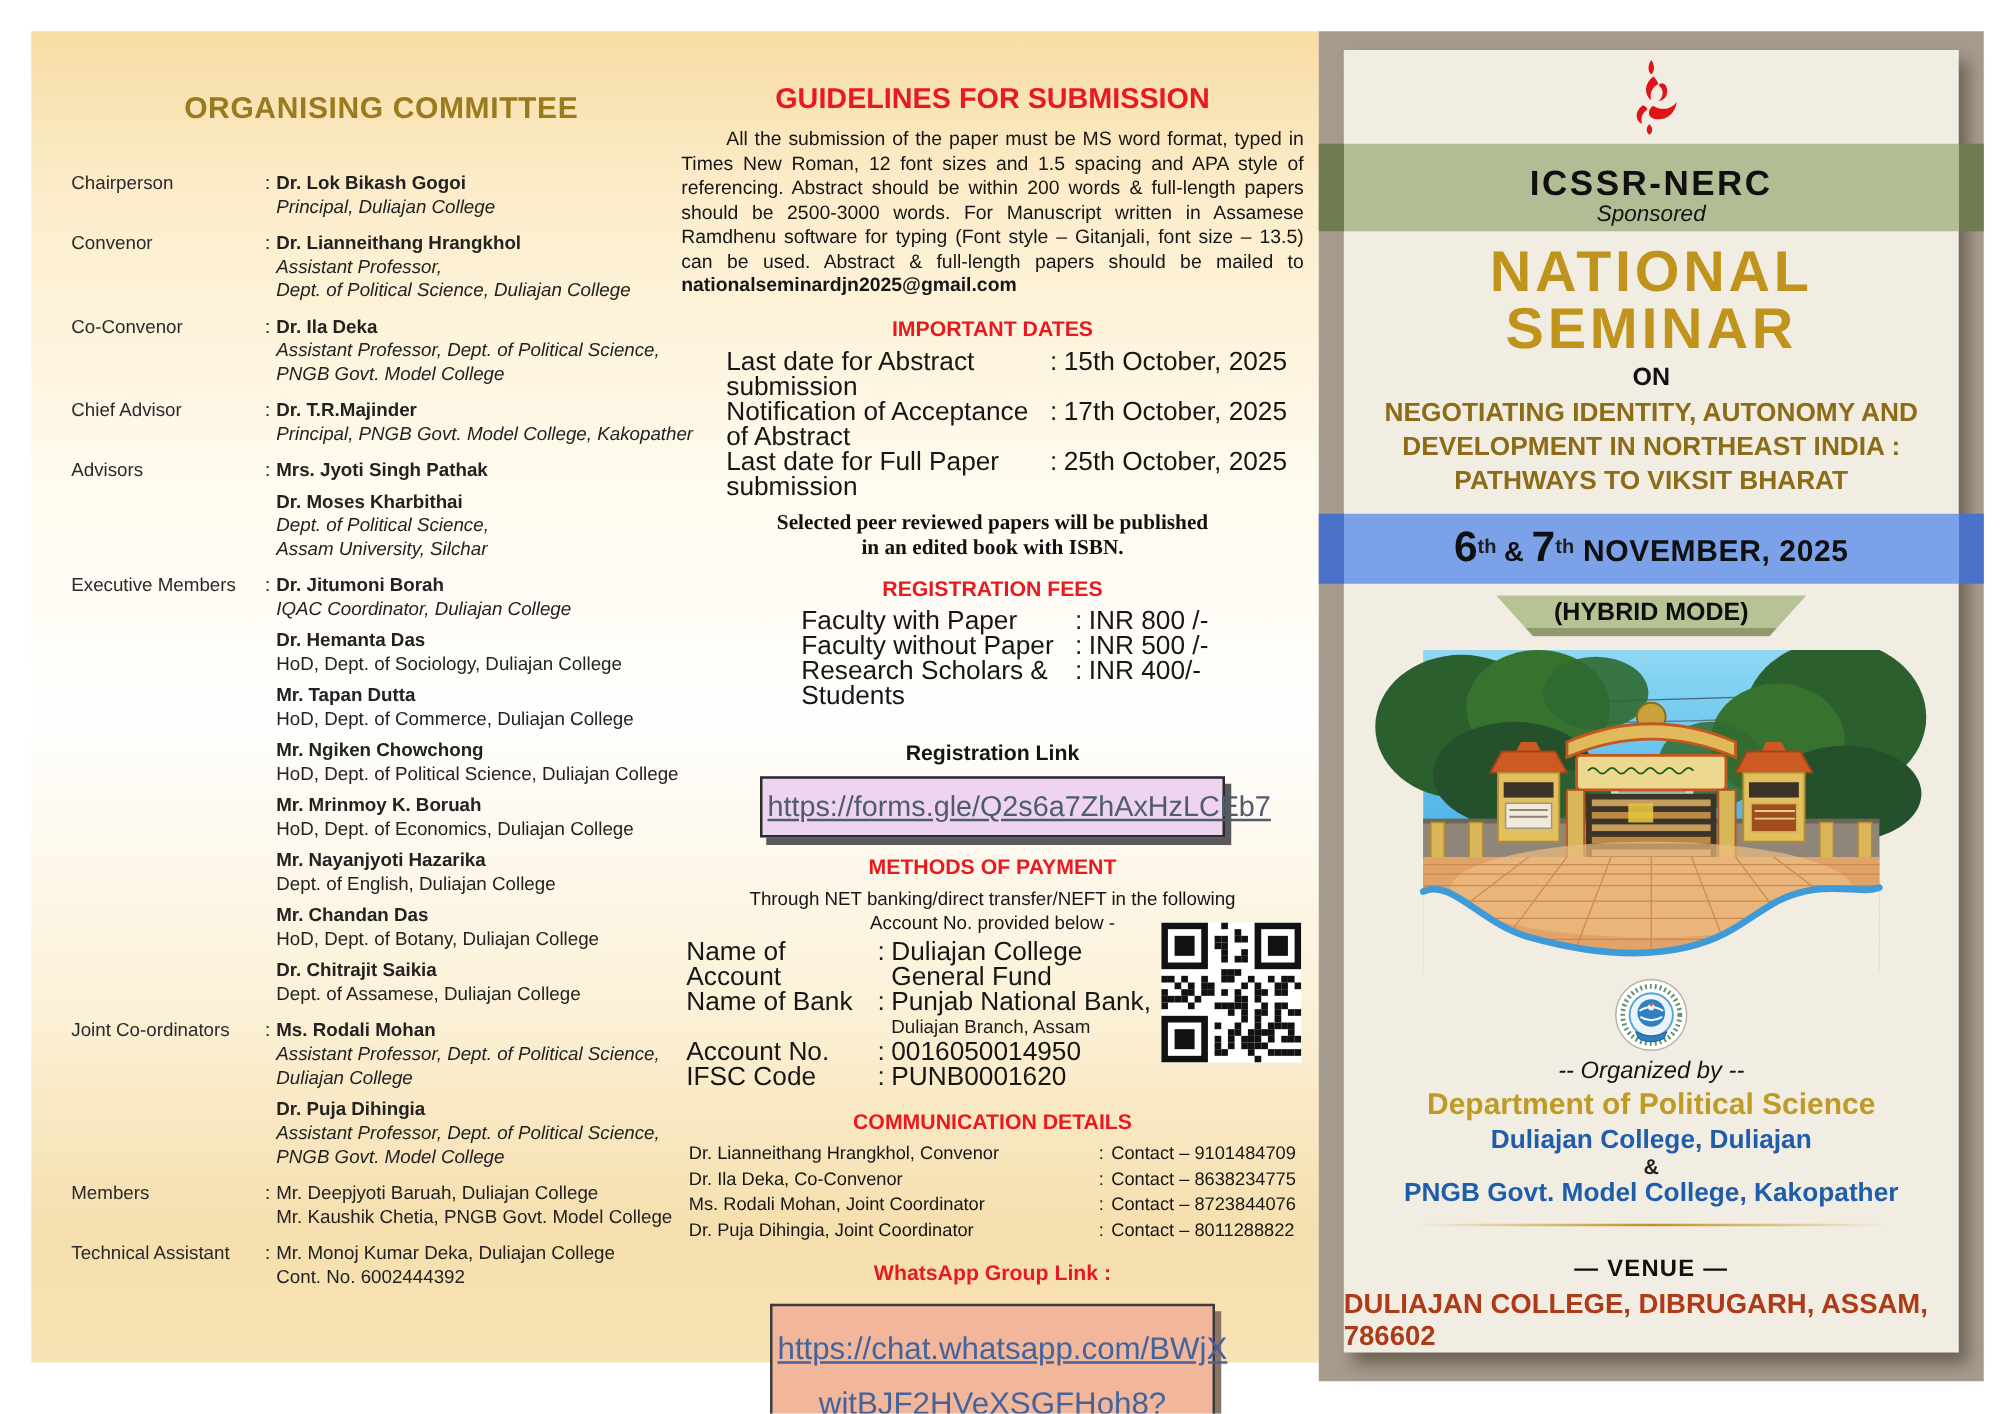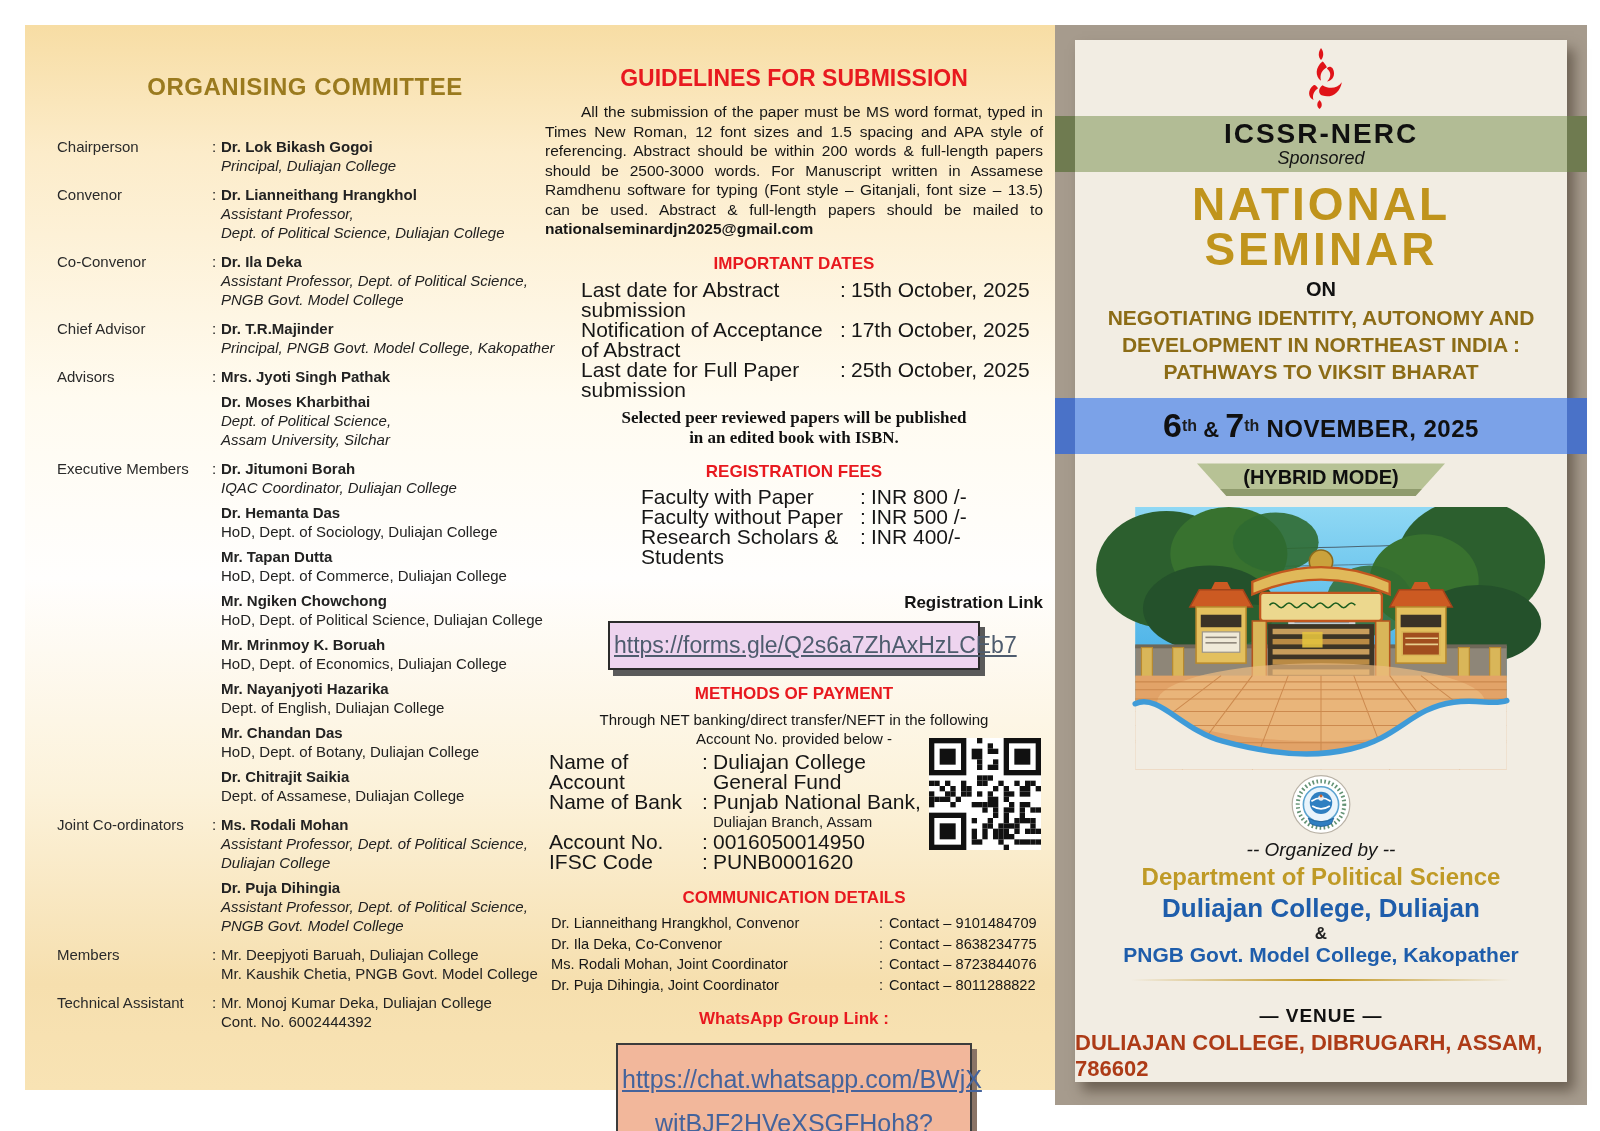--- a/index.html
+++ b/index.html
@@ -16,21 +16,21 @@
   #orgcom{position:absolute;left:32px;top:102px;width:505px;}
   .crow{display:grid;grid-template-columns:150px 14px 1fr;font-size:15px;line-height:19px;color:#222;}
   .crow.G{margin-top:10px;} .crow.g{margin-top:6px;}
   .b{font-weight:bold;} .i{font-style:italic;}
   .cr{color:#2a2a2a;} .cc{text-align:center;}
 
   
   #midcol{position:absolute;left:520px;top:40px;width:498px;}
   .red-h1{font-size:23px;font-weight:bold;color:#e8191f;text-align:center;}
   .red-h2{font-size:17px;font-weight:bold;color:#e8191f;text-align:center;margin-top:14px;}
-  .blk-h2{font-size:17px;font-weight:bold;color:#141414;text-align:right;margin-top:26px;}
+  .blk-h2{font-size:17px;font-weight:bold;color:#141414;text-align:center;margin-top:26px;}
   #guide-p{margin-top:10px;font-size:15.5px;line-height:19.5px;text-align:justify;text-indent:36px;color:#161616;}
   #guide-p .email{font-weight:bold;}
   .mrow{display:grid;font-size:21px;line-height:20px;color:#161616;}
   .dates-rows{margin-top:6px;}
   .dates-rows .mrow{grid-template-columns:254px 16px 1fr;padding-left:36px;}
   .note{margin-top:8px;text-align:center;font-family:"Liberation Serif",serif;font-weight:bold;
         font-size:17px;line-height:20px;color:#111;}
   .fees-rows{margin-top:5px;}
   .fees-rows .mrow{grid-template-columns:214px 16px 1fr;padding-left:96px;}
   .linkbox{margin:8px auto 0 auto;width:360px;background:#eed4ef;border:2px solid #2b2b2b;
@@ -45,42 +45,42 @@
   .comm-rows .mrow{grid-template-columns:322px 16px 1fr;padding-left:6px;font-size:14.6px;line-height:20.5px;}
   .whatsbox{margin:14px auto 16px auto;width:344px;background:#f2b79b;border:2px solid #3c3c3c;
             box-shadow:5px 6px 0 #8a7466;text-align:center;padding:12px 4px 14px 4px;}
   .whatsbox .lk{color:#44639c;font-size:25px;line-height:44px;text-decoration:underline;}
 
   
   #rightbg{position:absolute;left:1055px;top:25px;width:532px;height:1080px;background:#a69b8d;}
   #card{position:absolute;left:20px;top:15px;width:492px;height:1042px;background:#f2ede3;
         box-shadow:7px 9px 12px rgba(70,58,45,.6);display:flex;flex-direction:column;align-items:center;}
   .bandx{align-self:stretch;margin-left:-20px;margin-right:-20px;text-align:center;}
-  #band-green{margin-top:6px;padding:3px 0 4px 0;
+  #band-green{margin-top:6px;padding:17px 0 4px 0;
       background:linear-gradient(90deg,#6f7b50 0 20px,#b2bc95 20px calc(100% - 20px),#6f7b50 calc(100% - 20px));}
   #sponsor-name{font-size:28px;font-weight:bold;letter-spacing:2px;color:#101010;line-height:29px;}
   #sponsor-sub{font-size:18px;font-style:italic;color:#141414;line-height:20px;}
   #flame{margin-top:8px;height:80px;}
   .natline{font-size:46px;line-height:45px;font-weight:bold;color:#c0941c;letter-spacing:3px;}
   #sem-on{margin-top:6px;font-size:20px;font-weight:bold;color:#111;}
   .semtitle{font-size:21px;line-height:27px;font-weight:bold;color:#8c6c16;text-align:right;}
   #band-blue{margin-top:13px;padding:8px 0 9px 0;
       background:linear-gradient(90deg,#4a72c8 0 20px,#7ba2e8 20px calc(100% - 20px),#4a72c8 calc(100% - 20px));}
   #band-blue .big{font-size:34px;font-weight:bold;color:#101010;}
   #band-blue sup{font-size:16px;font-weight:bold;}
   #band-blue .mid{font-size:22px;font-weight:bold;color:#101010;}
   #band-blue .rest{font-size:24px;font-weight:bold;color:#101010;letter-spacing:.5px;}
   #hybrid{margin-top:9px;width:248px;text-align:center;font-size:20px;font-weight:bold;color:#0e0e0e;
           padding:3px 0 7px 0;background:linear-gradient(#b7c295 0 80%,#8f9b6d 80% 100%);
           clip-path:polygon(0 0,100% 0,88% 100%,12% 100%);}
   #photo{margin-top:11px;width:476px;height:336px;}
   #clg-logo{margin-top:4px;height:78px;}
   #org-prefix{margin-top:4px;font-size:19px;font-style:italic;color:#151515;}
   #org-dept{margin-top:2px;font-size:24px;font-weight:bold;color:#bf9a26;}
-  #org-c1{margin-top:2px;font-size:26px;font-weight:bold;color:#1e5dab;}
+  #org-c1{margin-top:2px;font-size:21px;font-weight:bold;color:#1e5dab;}
   #org-amp{font-size:17px;font-weight:bold;color:#222;line-height:19px;}
   #org-c2{font-size:21px;font-weight:bold;color:#1e5dab;}
   #gold-div{margin-top:12px;width:380px;height:3px;
             background:linear-gradient(90deg,rgba(192,148,28,0),#c0941c,rgba(192,148,28,0));}
   #venue-label{margin-top:24px;font-size:19px;font-weight:bold;color:#111;letter-spacing:1px;}
   #venue-text{margin-top:3px;font-size:22px;font-weight:bold;color:#ad3b17;}
 </style>
 </head>
 <body>
 

